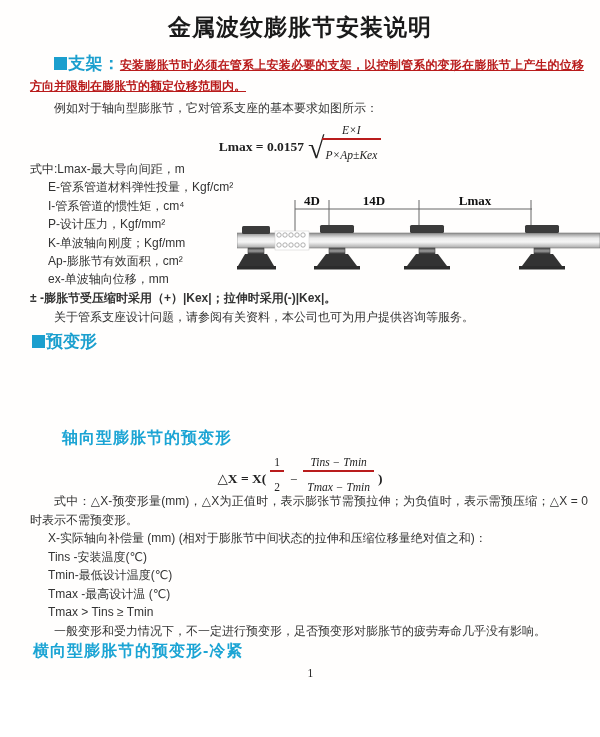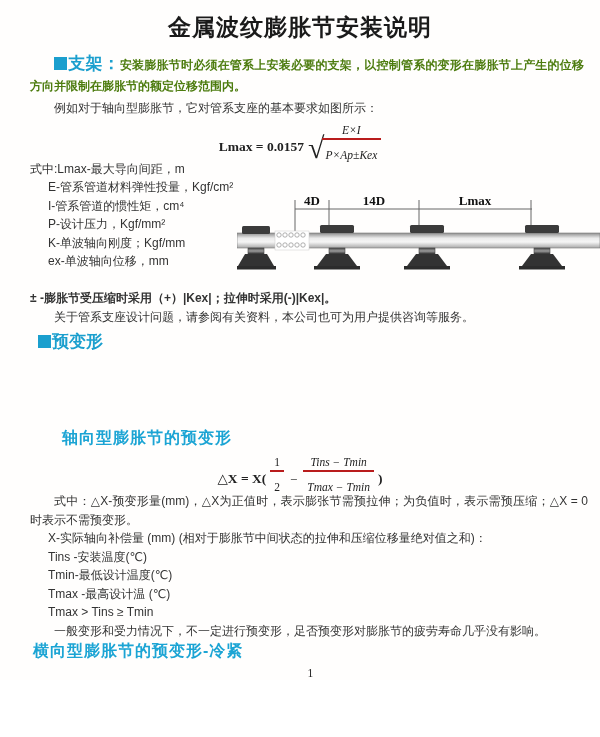--- a/index.html
+++ b/index.html
@@ -7,21 +7,21 @@
     position:relative;width:600px;height:680px;background:#fffefd;
     font-family:"Liberation Sans","DejaVu Sans",sans-serif;color:#333;overflow:hidden;
   }
   .abs{position:absolute;}
   
   .doc-title{left:0;right:0;top:12px;text-align:center;font-size:23px;font-weight:bold;color:#1a1a1a;letter-spacing:1px;}
   
   .sq{display:inline-block;width:13px;height:13px;background:#1b9fce;vertical-align:-1px;margin-right:1px;}
   .sec-head{font-size:17px;font-weight:bold;color:#1b9fce;}
   .sub-head{font-size:16px;font-weight:bold;color:#1ba4d4;letter-spacing:1px;}
-  .b{font-weight:bold;color:#4d7c0f;}
+  .b{font-weight:bold;color:#b91c1c;text-decoration:underline;}
   .body-txt{font-size:12px;line-height:21px;color:#333;}
   .small-lh{line-height:18.4px;}
   .indent{text-indent:2em;}
   p{margin:0;}
   
   .formula{font-family:"Liberation Serif","DejaVu Serif",serif;color:#222;text-align:center;}
   .f-lhs{font-weight:bold;font-size:13.5px;}
   .frac{display:inline-block;vertical-align:middle;text-align:center;font-size:11.5px;line-height:1.2;font-style:italic;}
   .frac .num{display:block;padding:0 4px;}
   .frac .den{display:block;border-top:2px solid #b91c1c;padding:9px 4px;}
@@ -57,20 +57,21 @@
       </span>
     </span>
   </div>
 
   <div class="abs body-txt small-lh defs" style="left:30px;top:160px;width:300px;">
     <div>式中:Lmax-最大导向间距，m</div>
     <div class="d-ind">E-管系管道材料弹性投量，Kgf/cm²</div>
     <div class="d-ind">I-管系管道的惯性矩，cm⁴</div>
     <div class="d-ind">P-设计压力，Kgf/mm²</div>
     <div class="d-ind">K-单波轴向刚度；Kgf/mm</div>
+    <div class="d-ind">Ap-膨胀节有效面积，cm²</div>
     <div class="d-ind">ex-单波轴向位移，mm</div>
   </div>
   <div class="abs body-txt" style="left:30px;top:288px;width:560px;font-weight:bold;">± -膨胀节受压缩时采用（+）|Kex|；拉伸时采用(-)|Kex|。</div>
   <p class="abs body-txt indent" style="left:30px;top:307px;width:560px;">关于管系支座设计问题，请参阅有关资料，本公司也可为用户提供咨询等服务。</p>
 
   <svg class="abs" style="left:237px;top:192px;" width="363" height="100" viewBox="0 0 363 100">
     <defs>
       <linearGradient id="pipeGrad" x1="0" y1="0" x2="0" y2="1">
         <stop offset="0" stop-color="#8f8f8f"></stop>
           <stop offset="0.35" stop-color="#ececec"></stop>
@@ -135,21 +136,21 @@
       <rect x="167" y="74" width="46" height="3.5" fill="#2c2c2c"></rect>
     </g>
     <g>
       <rect x="288" y="33" width="34" height="8" rx="1.5" fill="#3b3b3b"></rect>
       <rect x="297" y="56" width="16" height="6" fill="url(#baseGrad)" stroke="#444" stroke-width="0.6"></rect>
       <polygon points="294,62 316,62 325,74 285,74" fill="#333333"></polygon>
       <rect x="282" y="74" width="46" height="3.5" fill="#2c2c2c"></rect>
     </g>
   </svg>
 
-  <div class="abs" style="left:38px;top:330px;">
+  <div class="abs" style="left:32px;top:330px;">
     <span class="sq"></span><span class="sec-head">预变形</span>
   </div>
 
   <div class="abs sub-head" style="left:62px;top:428px;">轴向型膨胀节的预变形</div>
 
   <div class="abs formula" style="left:0;right:0;top:456px;">
     <span class="f-lhs">△X = X(</span>
     <span class="frac upright">
       <span class="num">1</span>
       <span class="den">2</span>

